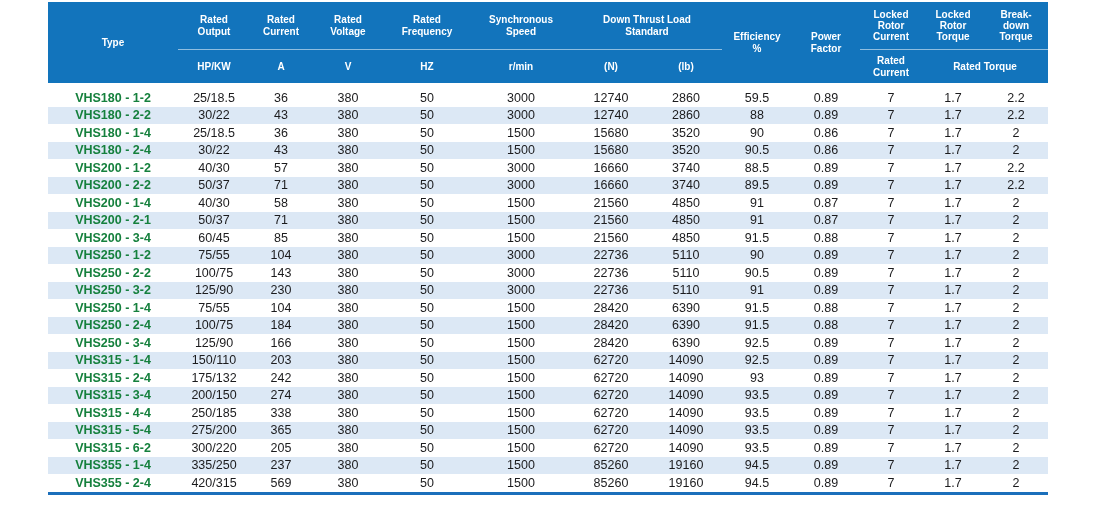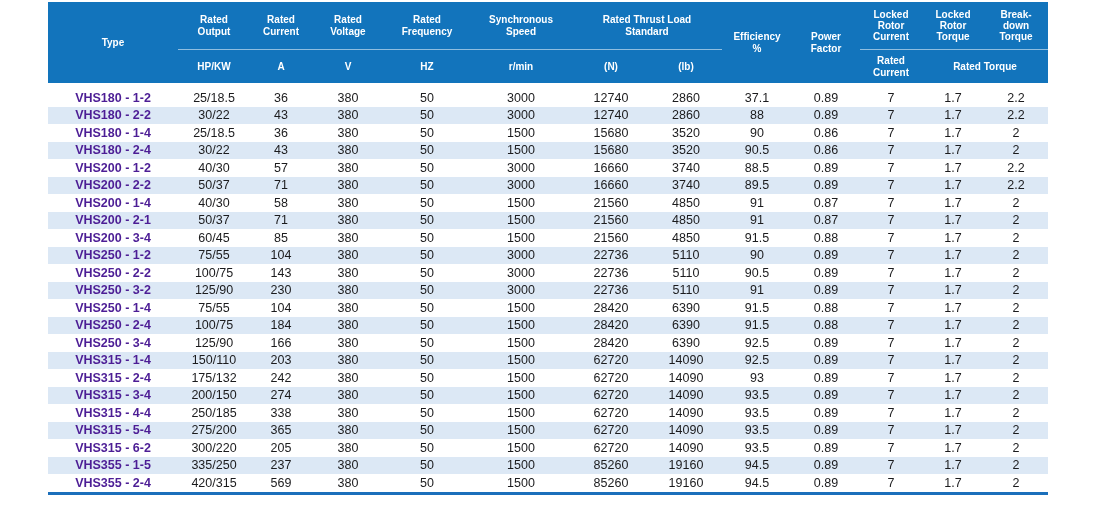--- a/index.html
+++ b/index.html
@@ -42,21 +42,21 @@
     vertical-align: middle;
     padding: 0;
     height: 17.5px;
     font-size: 12.5px;
     color: #1b1b1d;
     white-space: nowrap;
     overflow: hidden;
   }
   tbody td:first-child {
     font-weight: bold;
-    color: #4c1d95;
+    color: #15803d;
     margin-top: 46px;
   }
   tbody tr.spacer td {
     height: 6px;
     background: #ffffff;
     font-weight: normal;
   }
   tbody tr:nth-child(odd):not(.spacer) { background: #dce8f5; }
   tbody tr:nth-child(even) { background: #ffffff; }
 </style>
@@ -86,21 +86,21 @@
         <th class="divider">Rated
 Output</th>
         <th class="divider">Rated
 Current</th>
         <th class="divider">Rated
 Voltage</th>
         <th class="divider">Rated
 Frequency</th>
         <th class="divider">Synchronous
 Speed</th>
-        <th class="divider" colspan="2">Rated Thrust Load
+        <th class="divider" colspan="2">Down Thrust Load
 Standard</th>
         <th rowspan="2">Efficiency
 %</th>
         <th rowspan="2">Power
 Factor</th>
         <th class="divider">Locked
 Rotor
 Current</th>
         <th class="divider">Locked
 Rotor
@@ -128,21 +128,21 @@
         </tr>
     <tr>
     <td>VHS180 - 1-2</td>
     <td>25/18.5</td>
     <td>36</td>
     <td>380</td>
     <td>50</td>
     <td>3000</td>
     <td>12740</td>
     <td>2860</td>
-    <td>37.1</td>
+    <td>59.5</td>
     <td>0.89</td>
     <td>7</td>
     <td>1.7</td>
     <td>2.2</td>
   </tr>
         <tr>
     <td>VHS180 - 2-2</td>
     <td>30/22</td>
     <td>43</td>
     <td>380</td>
@@ -435,21 +435,21 @@
     <td>1500</td>
     <td>62720</td>
     <td>14090</td>
     <td>93.5</td>
     <td>0.89</td>
     <td>7</td>
     <td>1.7</td>
     <td>2</td>
   </tr>
         <tr>
-    <td>VHS355 - 1-5</td>
+    <td>VHS355 - 1-4</td>
     <td>335/250</td>
     <td>237</td>
     <td>380</td>
     <td>50</td>
     <td>1500</td>
     <td>85260</td>
     <td>19160</td>
     <td>94.5</td>
     <td>0.89</td>
     <td>7</td>

